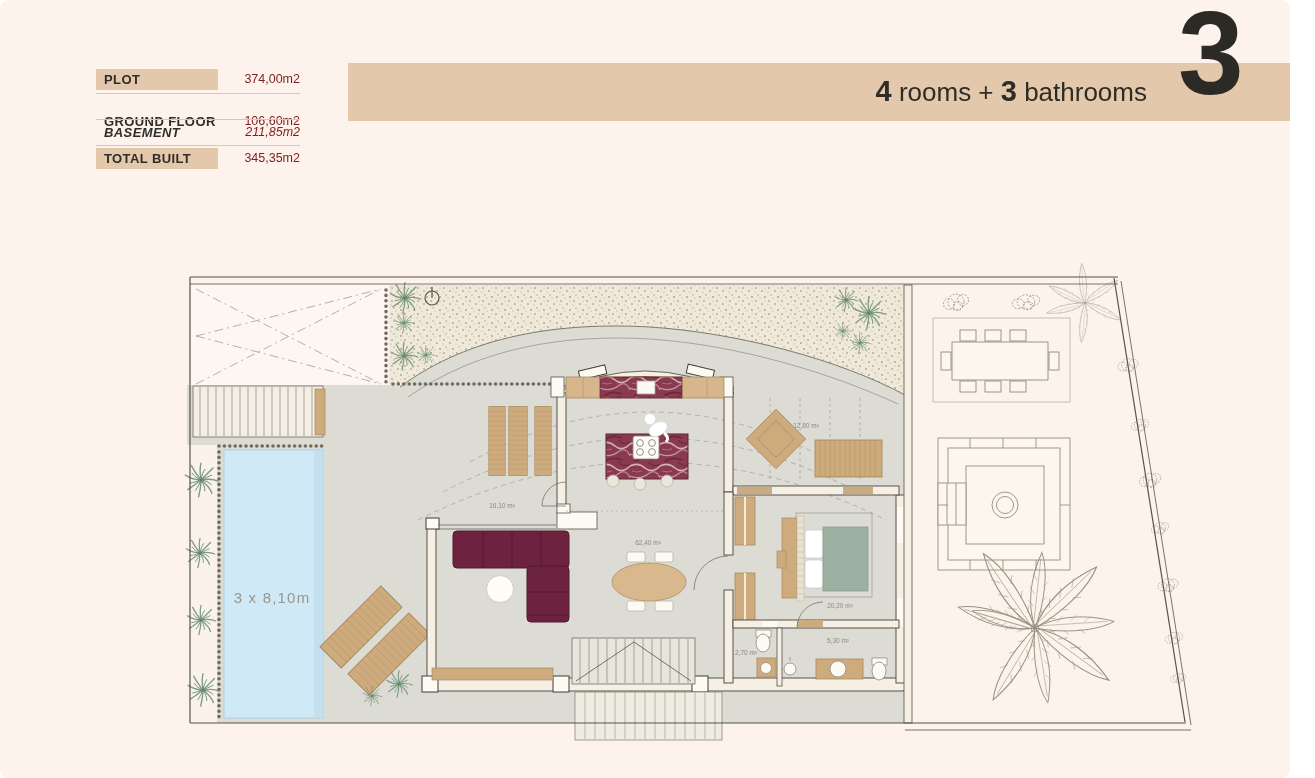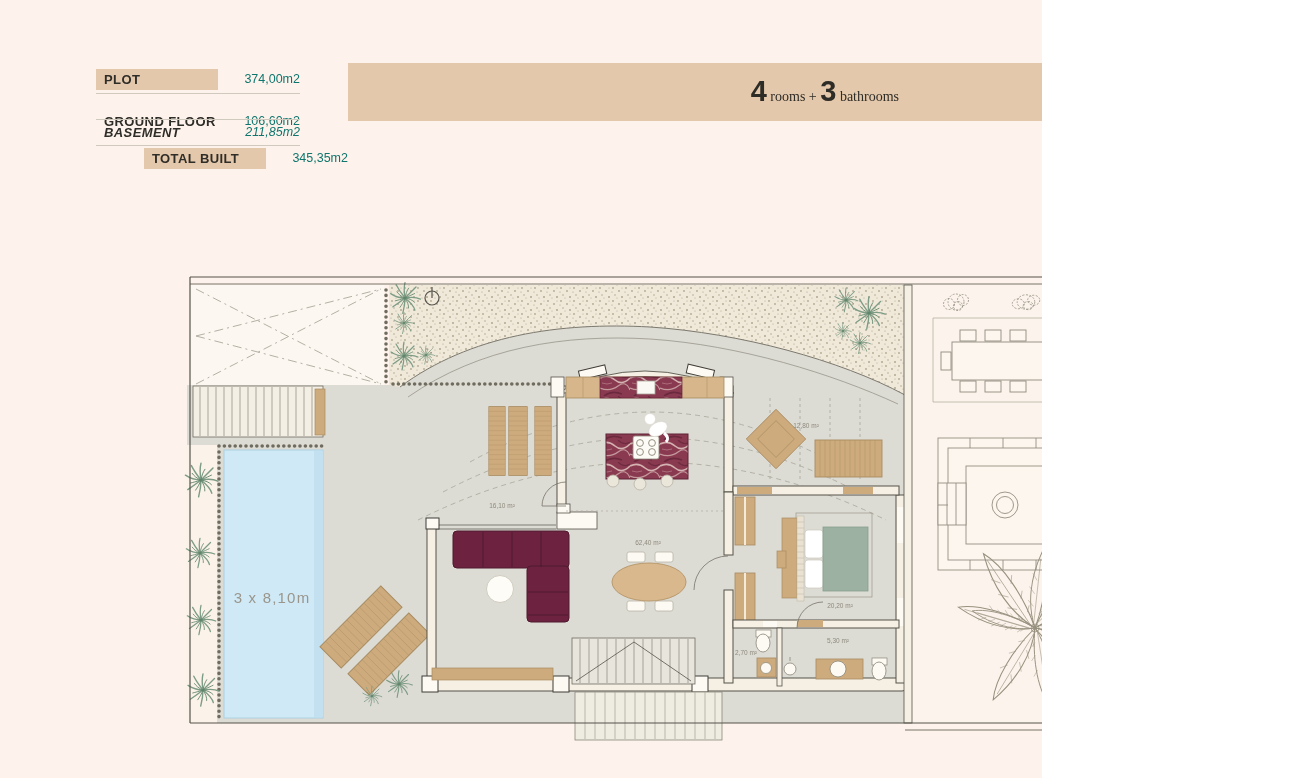--- a/index.html
+++ b/index.html
@@ -1,32 +1,32 @@
 <!DOCTYPE html>
 <html><head>
 <meta charset="utf-8">
 <style>
   html,body{margin:0;padding:0;}
-  .page{position:relative;width:1042px;height:778px;background:#fdf3ec;overflow:hidden;
-        font-family:"Liberation Sans",sans-serif;}
+  .page{position:relative;width:1290px;height:778px;background:#fdf3ec;overflow:hidden;
+        font-family:"Liberation Sans",sans-serif;border-radius:9px;}
   
   .area-table{position:absolute;left:96px;top:68px;width:204px;}
   .atrow{position:absolute;left:0;width:204px;height:26px;}
-  .atrow.r0{top:0;} .atrow.r1{top:42px;} .atrow.r2{top:53px;font-style:italic;} .atrow.r3{top:79px;margin-left:48px;}
+  .atrow.r0{top:0;} .atrow.r1{top:42px;} .atrow.r2{top:53px;font-style:italic;} .atrow.r3{top:79px;}
   .atdiv{position:absolute;left:0;width:204px;height:0;border-top:1px solid #cfc9be;}
   .atdiv.d0{top:25px;} .atdiv.d1{top:51px;} .atdiv.d2{top:77px;}
   .athl{position:absolute;left:0;top:1px;width:122px;height:21px;background:#e4c8ab;}
   .atlabel{position:absolute;left:8px;top:1px;line-height:21px;font-size:13px;font-weight:700;
            color:#2f2d28;letter-spacing:.4px;white-space:nowrap;}
-  .atvalue{position:absolute;right:0;top:1px;line-height:21px;font-size:12.5px;color:#0f766e;}
+  .atvalue{position:absolute;right:0;top:1px;line-height:21px;font-size:12.5px;color:#7f1d1d;}
   
   .banner{position:absolute;left:348px;top:63px;right:0;height:58px;background:#e4c8ab;}
   .banner-text{position:absolute;right:143px;bottom:13px;color:#2e2c27;white-space:nowrap;}
   .banner-text .num{font-size:29px;font-weight:700;}
-  .banner-text .word{font-size:14px;font-weight:400;font-family:Liberation Serif, serif;}
+  .banner-text .word{font-size:26px;font-weight:400;}
   .floor-number{position:absolute;left:1178px;top:2px;font-size:118px;font-weight:700;
                 line-height:.88;color:#2b2a25;}
   svg{position:absolute;left:0;top:0;}
   text{font-family:"Liberation Sans",sans-serif;}
 </style>
 </head>
 <body>
 
 <div class="page">
 

